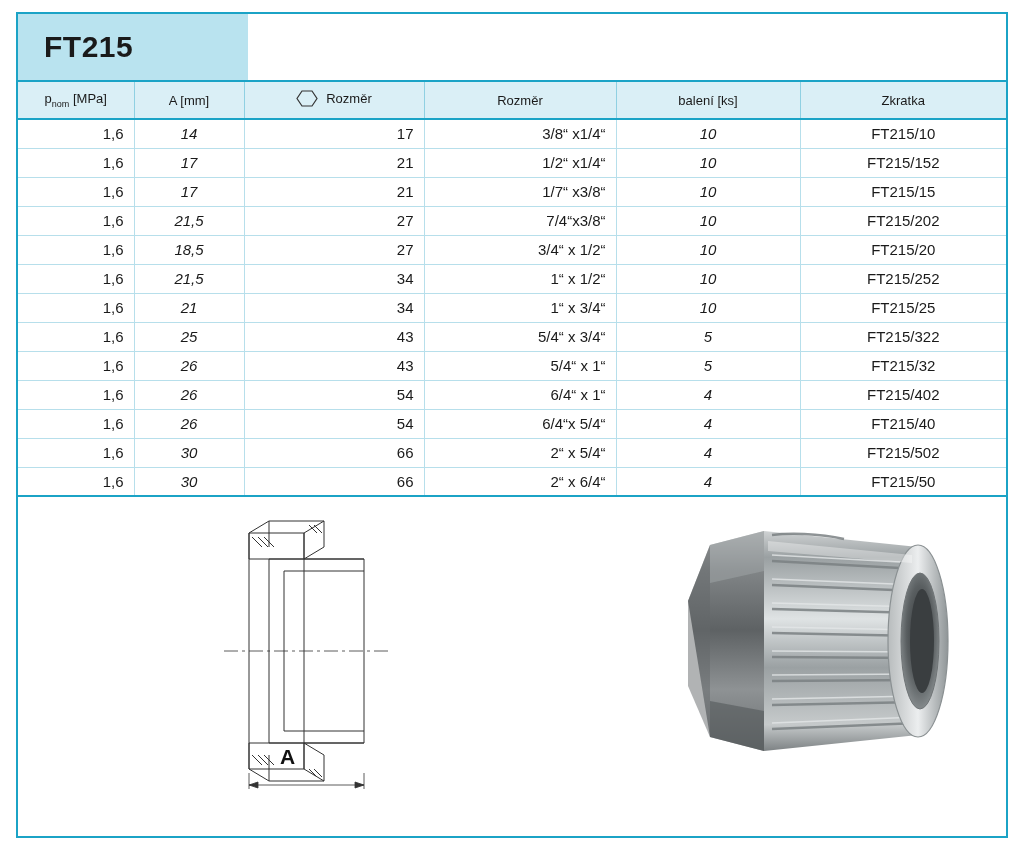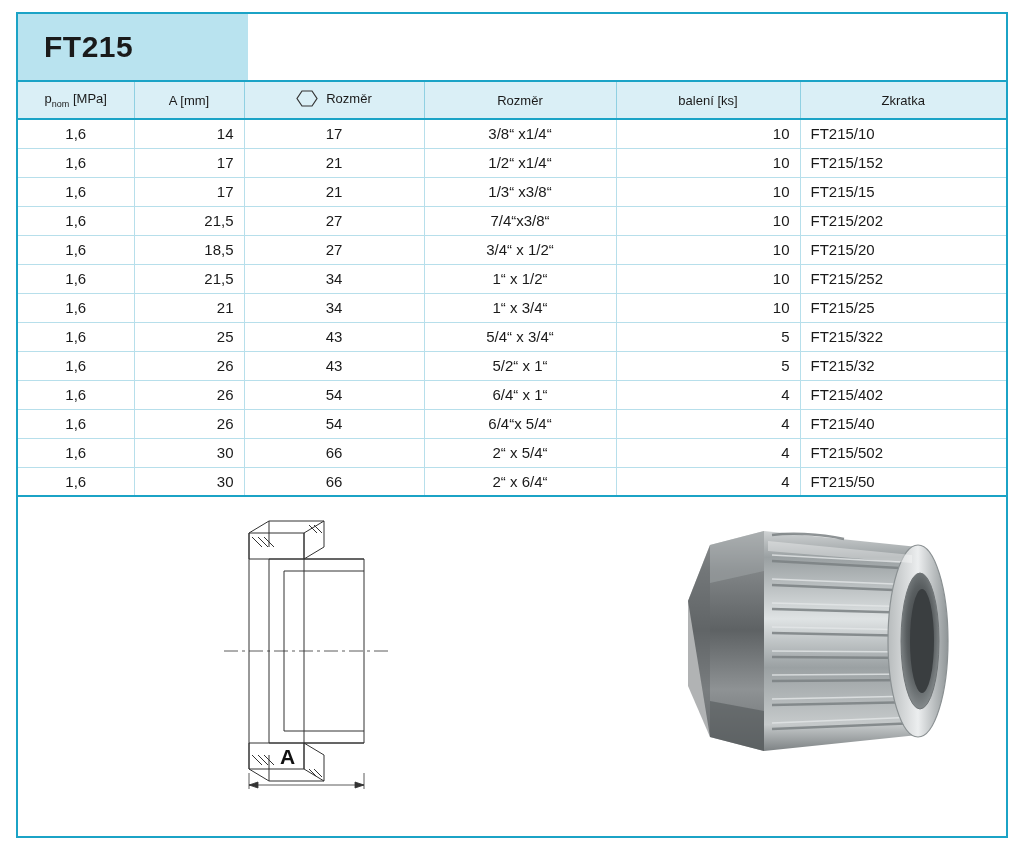--- a/index.html
+++ b/index.html
@@ -84,23 +84,24 @@
     color: #1a1a1a;
     border-right: 1px solid #b7dfeb;
     border-bottom: 1px solid #b7dfeb;
     padding: 0 10px;
     vertical-align: middle;
     box-sizing: border-box;
   }
   table.spec td:last-child { border-right: none; }
   table.spec tr:last-child td { border-bottom: 2px solid #1ba3c6; }
 
-  .ta-c { text-align: center; }
-  .ta-r { text-align: right; }
+  .ta-c { text-align: right; }
+  .ta-r { text-align: center; font-style: italic; }
   .code-cell {
+    text-align: center;
     color: #2aa9cd;
   }
   .hexhead {
     display: inline-flex;
     align-items: center;
     justify-content: center;
     gap: 8px;
   }
   .hex-glyph {
     display: inline-block;
@@ -197,21 +198,21 @@
             <td class="ta-r">17</td>
             <td class="ta-c">21</td>
             <td class="ta-c">1/2“ x1/4“</td>
             <td class="ta-r">10</td>
             <td class="code-cell">FT215/152</td>
           </tr>
           <tr>
             <td class="ta-c">1,6</td>
             <td class="ta-r">17</td>
             <td class="ta-c">21</td>
-            <td class="ta-c">1/3“ x3/8“</td>
+            <td class="ta-c">1/7“ x3/8“</td>
             <td class="ta-r">10</td>
             <td class="code-cell">FT215/15</td>
           </tr>
           <tr>
             <td class="ta-c">1,6</td>
             <td class="ta-r">21,5</td>
             <td class="ta-c">27</td>
             <td class="ta-c">7/4“x3/8“</td>
             <td class="ta-r">10</td>
             <td class="code-cell">FT215/202</td>
@@ -245,21 +246,21 @@
             <td class="ta-r">25</td>
             <td class="ta-c">43</td>
             <td class="ta-c">5/4“ x 3/4“</td>
             <td class="ta-r">5</td>
             <td class="code-cell">FT215/322</td>
           </tr>
           <tr>
             <td class="ta-c">1,6</td>
             <td class="ta-r">26</td>
             <td class="ta-c">43</td>
-            <td class="ta-c">5/2“ x 1“</td>
+            <td class="ta-c">5/4“ x 1“</td>
             <td class="ta-r">5</td>
             <td class="code-cell">FT215/32</td>
           </tr>
           <tr>
             <td class="ta-c">1,6</td>
             <td class="ta-r">26</td>
             <td class="ta-c">54</td>
             <td class="ta-c">6/4“ x 1“</td>
             <td class="ta-r">4</td>
             <td class="code-cell">FT215/402</td>

